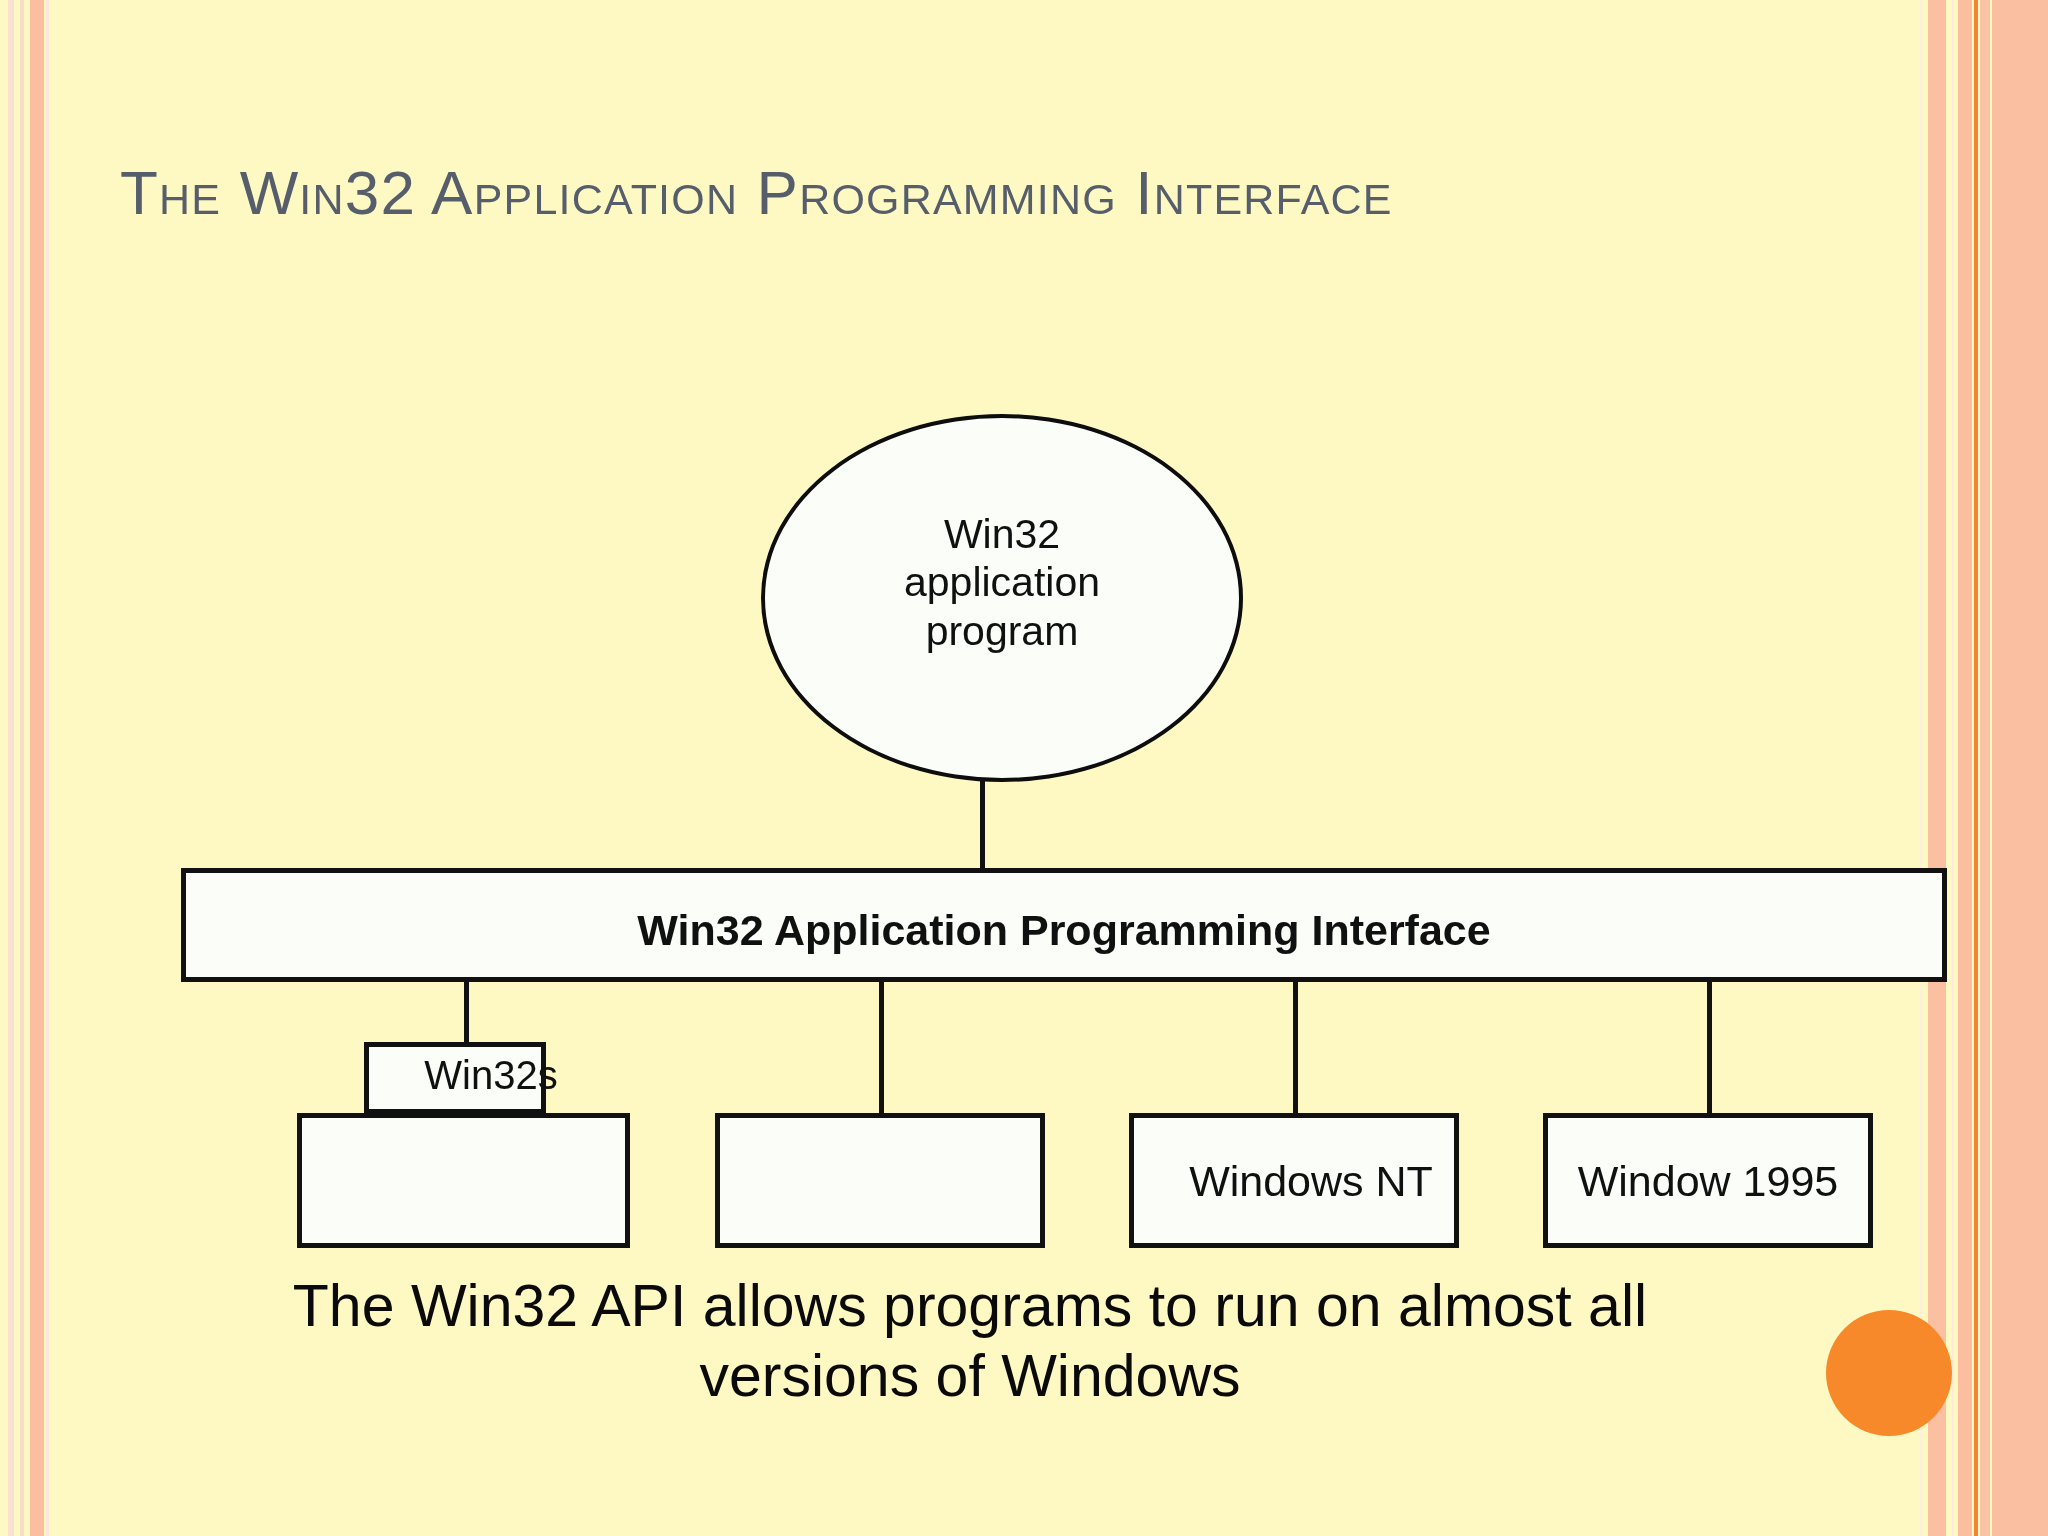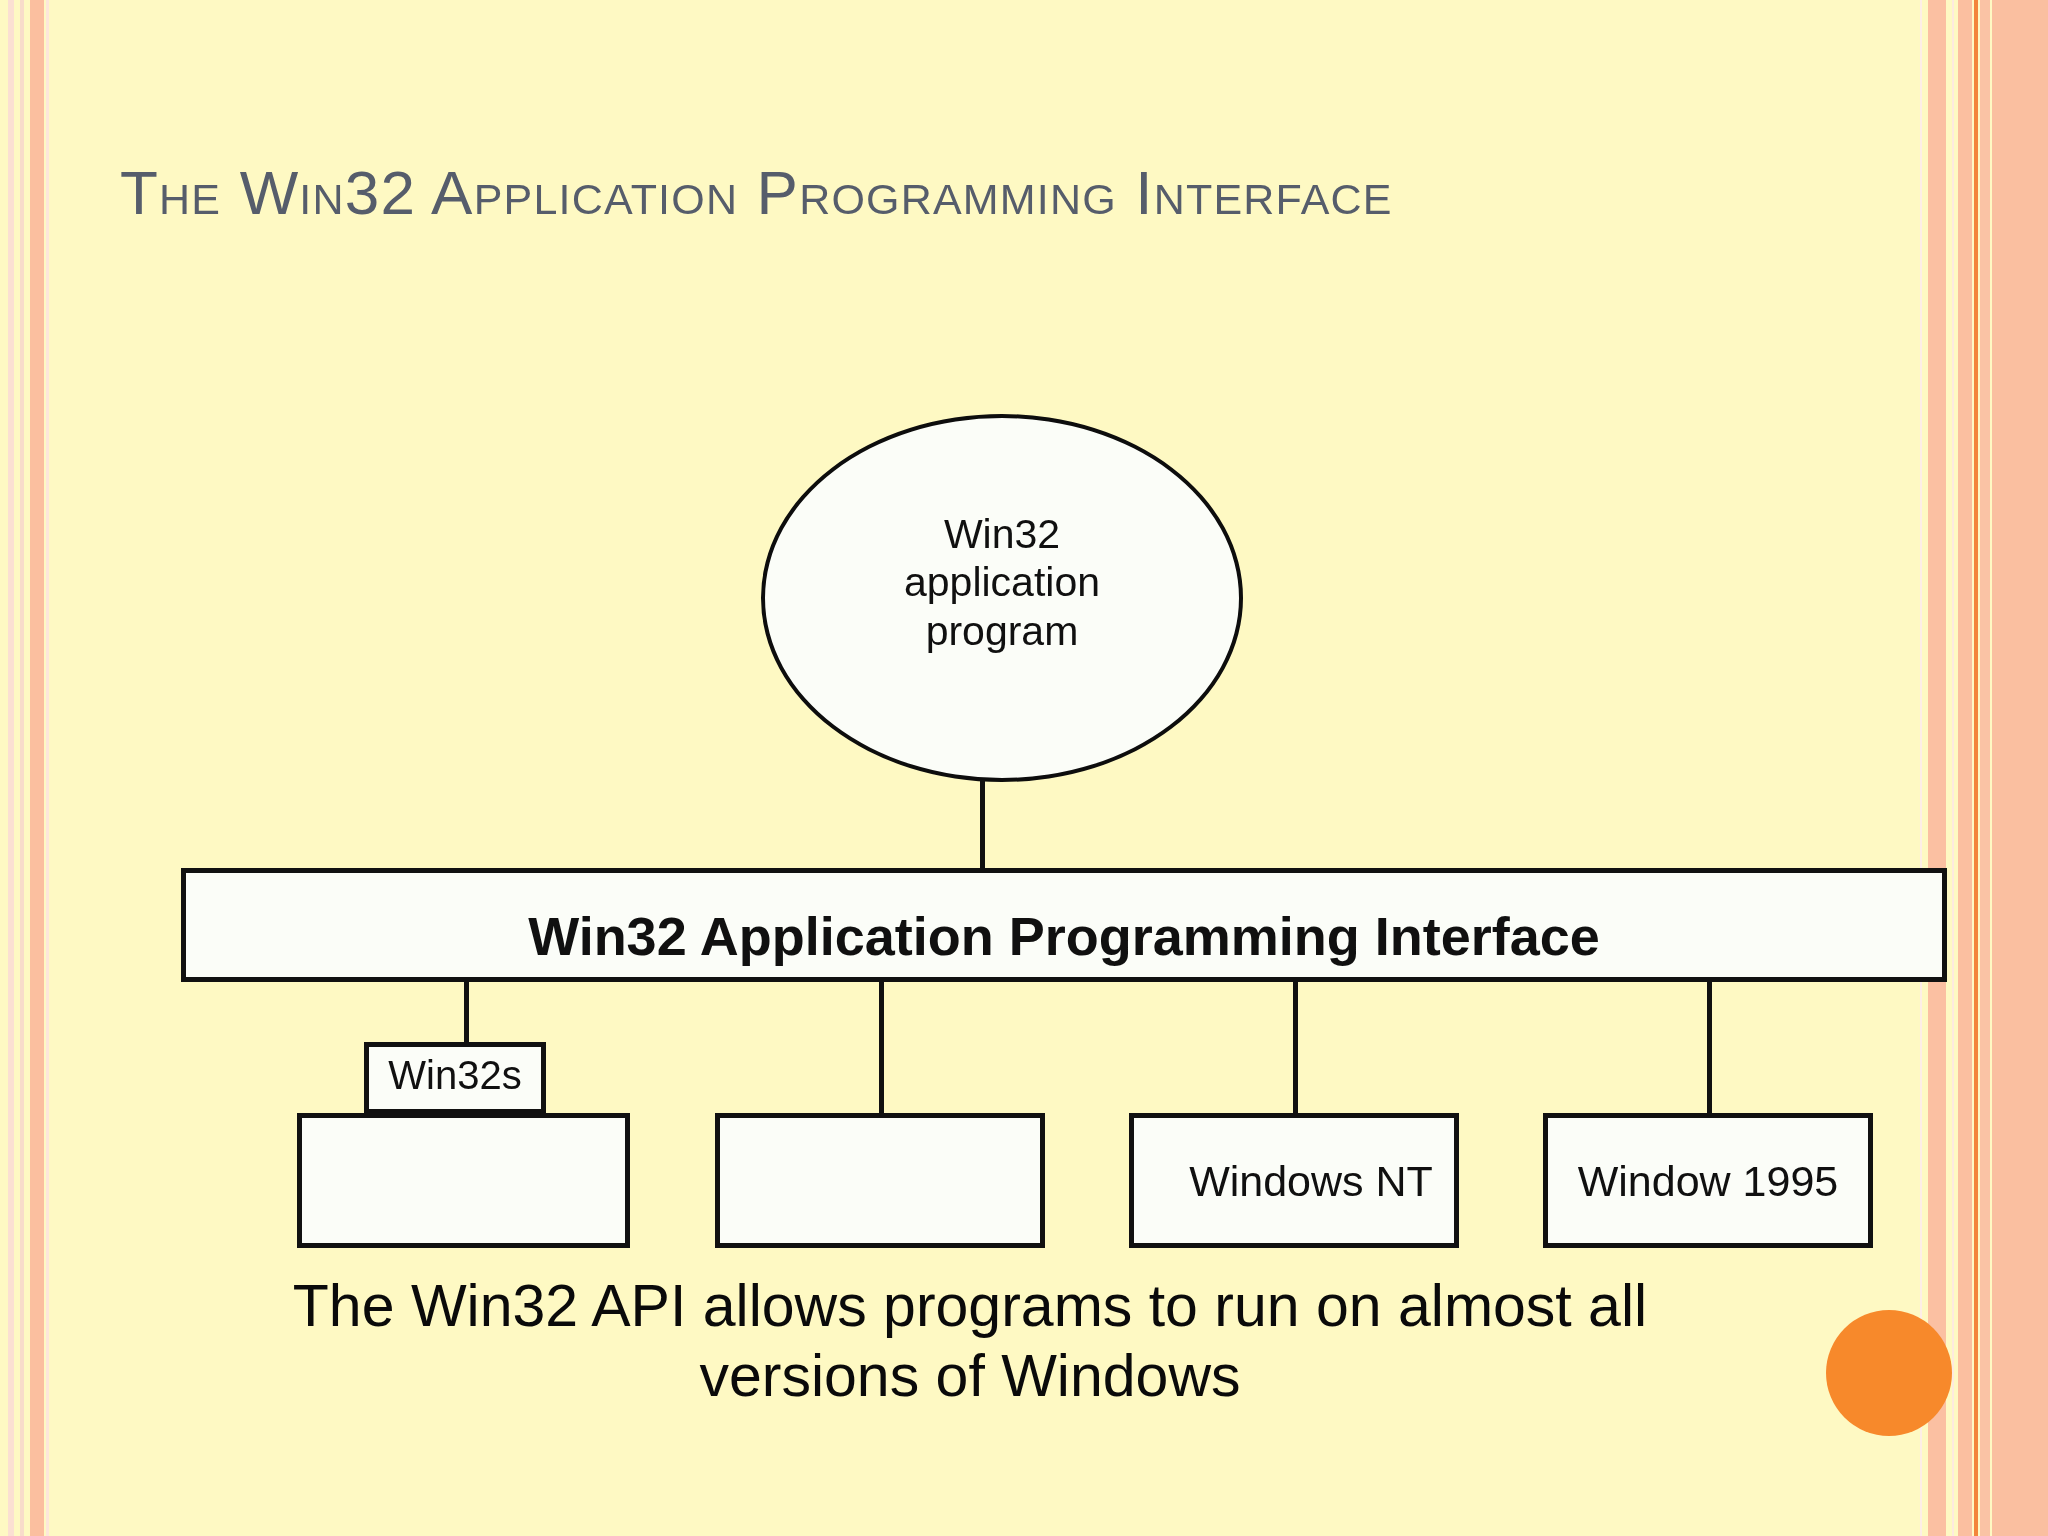--- a/index.html
+++ b/index.html
@@ -116,21 +116,21 @@
     width: 1766px;
     height: 114px;
     border: 5px solid #111;
     background: #fbfdf8;
     box-sizing: border-box;
   }
   #api-bar-label {
     left: 142px;
     top: 905px;
     width: 1766px;
-    font-size: 54px;
+    font-size: 43px;
     font-weight: 600;
   }
 
   
   .connector {
     position: absolute;
     width: 5px;
     background: #111;
     top: 980px;
   }
@@ -145,21 +145,21 @@
     border: 5px solid #111;
     background: #fbfdf8;
     box-sizing: border-box;
   }
   #box-win32s   { left: 325px;  top: 1042px; width: 182px; height: 72px; }
   #box-win3x    { left: 258px;  top: 1113px; width: 333px; height: 135px; }
   #box-win9x    { left: 676px;  top: 1113px; width: 330px; height: 135px; }
   #box-winnt    { left: 1090px; top: 1113px; width: 330px; height: 135px; }
   #box-win2000  { left: 1504px; top: 1113px; width: 330px; height: 135px; }
 
-  #lbl-win32s  { left: 325px;  top: 1052px; width: 182px; font-size: 40px; }
+  #lbl-win32s  { left: 325px;  top: 1052px; width: 182px; font-size: 40px; padding-left: 36px; }
   #lbl-win3x   { left: 258px;  top: 1156px; width: 333px; font-size: 43px; }
   #lbl-win9x   { left: 676px;  top: 1131px; width: 330px; font-size: 43px; }
   #lbl-winnt   { left: 1090px; top: 1156px; width: 364px; font-size: 43px; }
   #lbl-win2000 { left: 1504px; top: 1156px; width: 330px; font-size: 43px; }
 
   
   #caption {
     position: absolute;
     left: 180px;
     top: 1272px;

